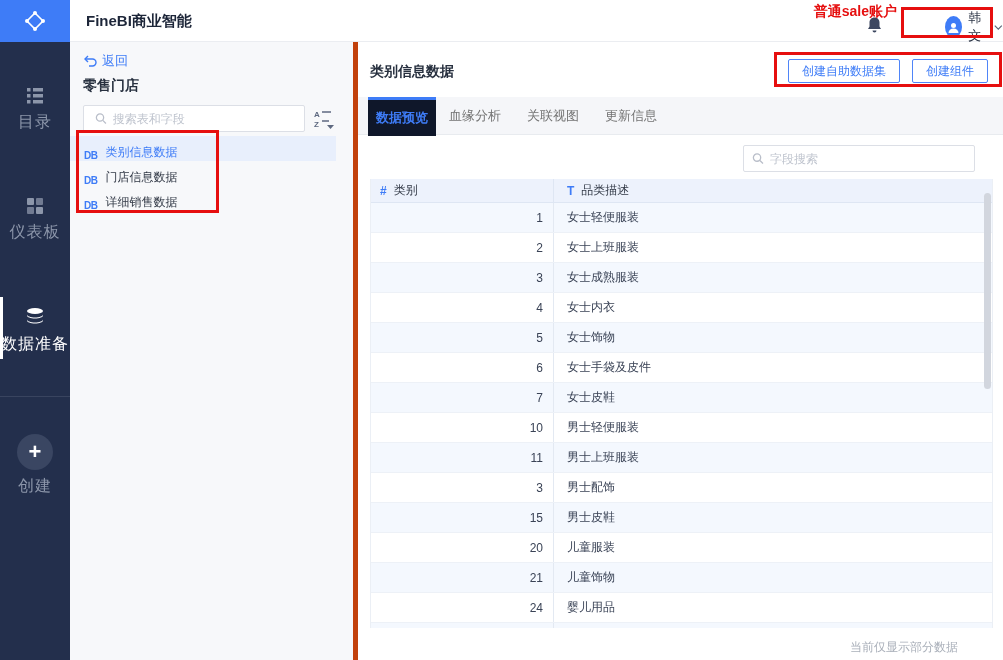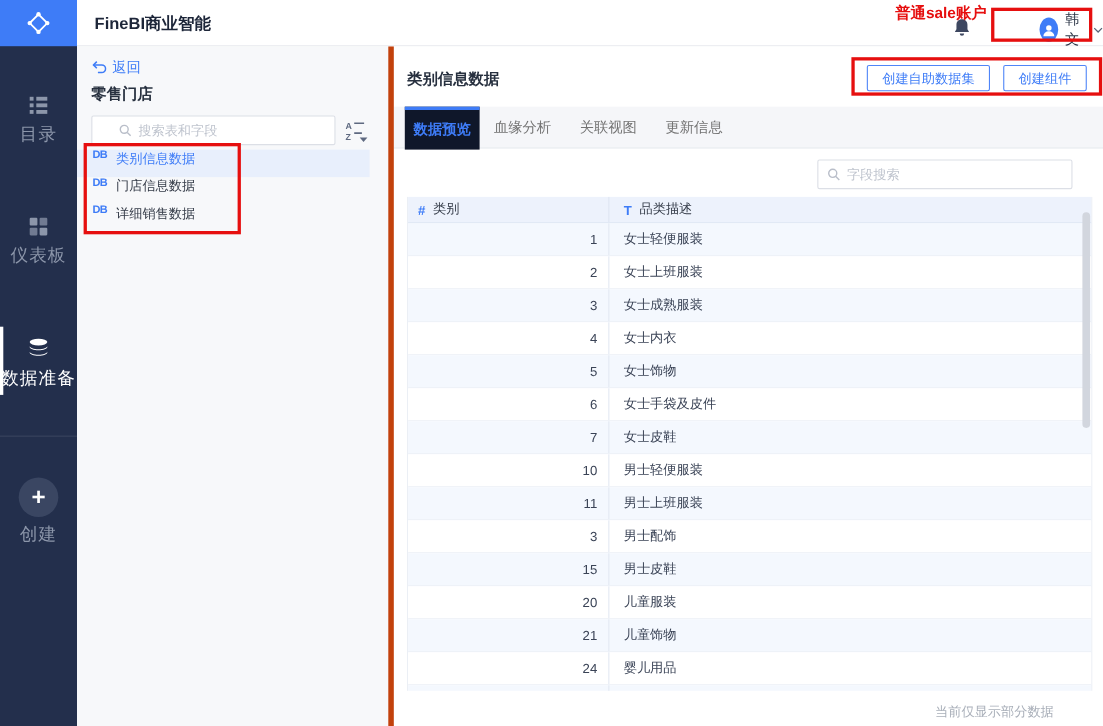--- a/index.html
+++ b/index.html
@@ -22,26 +22,26 @@
   .anno-account { position:absolute; right:106px; top:3px; font-size:14px; font-weight:bold; color:#E60F0F; z-index:20; }
   .bell { position:absolute; left:796px; top:16px; width:17px; height:18px; }
   .user-chip { position:absolute; left:875px; top:9px; display:flex; align-items:center; gap:6px; cursor:pointer; }
   .avatar { width:22px; height:22px; border-radius:50%; background:#3E7CF7; display:flex; align-items:center; justify-content:center; }
   .user-name { font-size:13px; color:#2B3445; }
 
   
   .left-panel { position:absolute; left:70px; top:42px; width:288px; bottom:0; background:#F7F8FA; border-right:5px solid #c2410c; z-index:3; }
   .back-link { position:absolute; left:13px; top:10px; display:flex; align-items:center; gap:5px; color:#3E7CF7; font-size:13px; cursor:pointer; }
   .group-title { position:absolute; left:13px; top:35px; font-size:14px; font-weight:bold; color:#27303F; }
-  .panel-search { position:absolute; left:13px; top:63px; width:222px; height:27px; background:#fff; border:1px solid #DCDFE6; border-radius:2px; display:flex; align-items:center; padding:0 24px; gap:6px; }
+  .panel-search { position:absolute; left:13px; top:63px; width:222px; height:27px; background:#fff; border:1px solid #DCDFE6; border-radius:2px; display:flex; align-items:center; padding:0 11px; gap:6px; }
   .panel-search input, .field-search input { border:none; outline:none; background:transparent; font-size:12px; color:#333; width:100%; font-family:inherit; }
   .panel-search input::placeholder, .field-search input::placeholder { color:#BFC4CE; }
   .sort-icon { position:absolute; left:242px; top:66px; width:24px; height:22px; color:#5E6980; cursor:pointer; }
   .table-list { position:absolute; left:0; top:94px; width:100%; }
-  .list-item { display:flex; align-items:flex-start; height:25px; padding-left:14px; gap:8px; width:266px; cursor:pointer; font-size:12px; color:#333A47; }
+  .list-item { display:flex; align-items:flex-end; height:25px; padding-left:14px; gap:8px; width:266px; cursor:pointer; font-size:12px; color:#333A47; }
   .list-item.selected { background:#E8EFFC; color:#3E7CF7; }
   .db-badge { font-size:10px; font-weight:bold; color:#3E7CF7; letter-spacing:-0.5px; flex:0 0 auto; }
 
   
   .main { position:absolute; left:358px; top:42px; right:0; bottom:0; background:#fff; }
   .page-title { position:absolute; left:12px; top:21px; font-size:14px; font-weight:bold; color:#27303F; }
   .actions { position:absolute; right:15px; top:17px; display:flex; gap:12px; z-index:2; }
   .btn { height:24px; background:#fff; border:1px solid #4F85F8; border-radius:2px; color:#3E7CF7; font-size:12px; padding:0 13px; cursor:pointer; font-family:inherit; white-space:nowrap; }
   .tabs { position:absolute; left:0; right:0; top:55px; height:38px; background:#F5F6F9; border-bottom:1px solid #E8EBEF; display:flex; padding-left:10px; }
   .tab { height:38px; display:flex; align-items:center; padding:0 13px; font-size:13px; color:#737373; cursor:pointer; }

